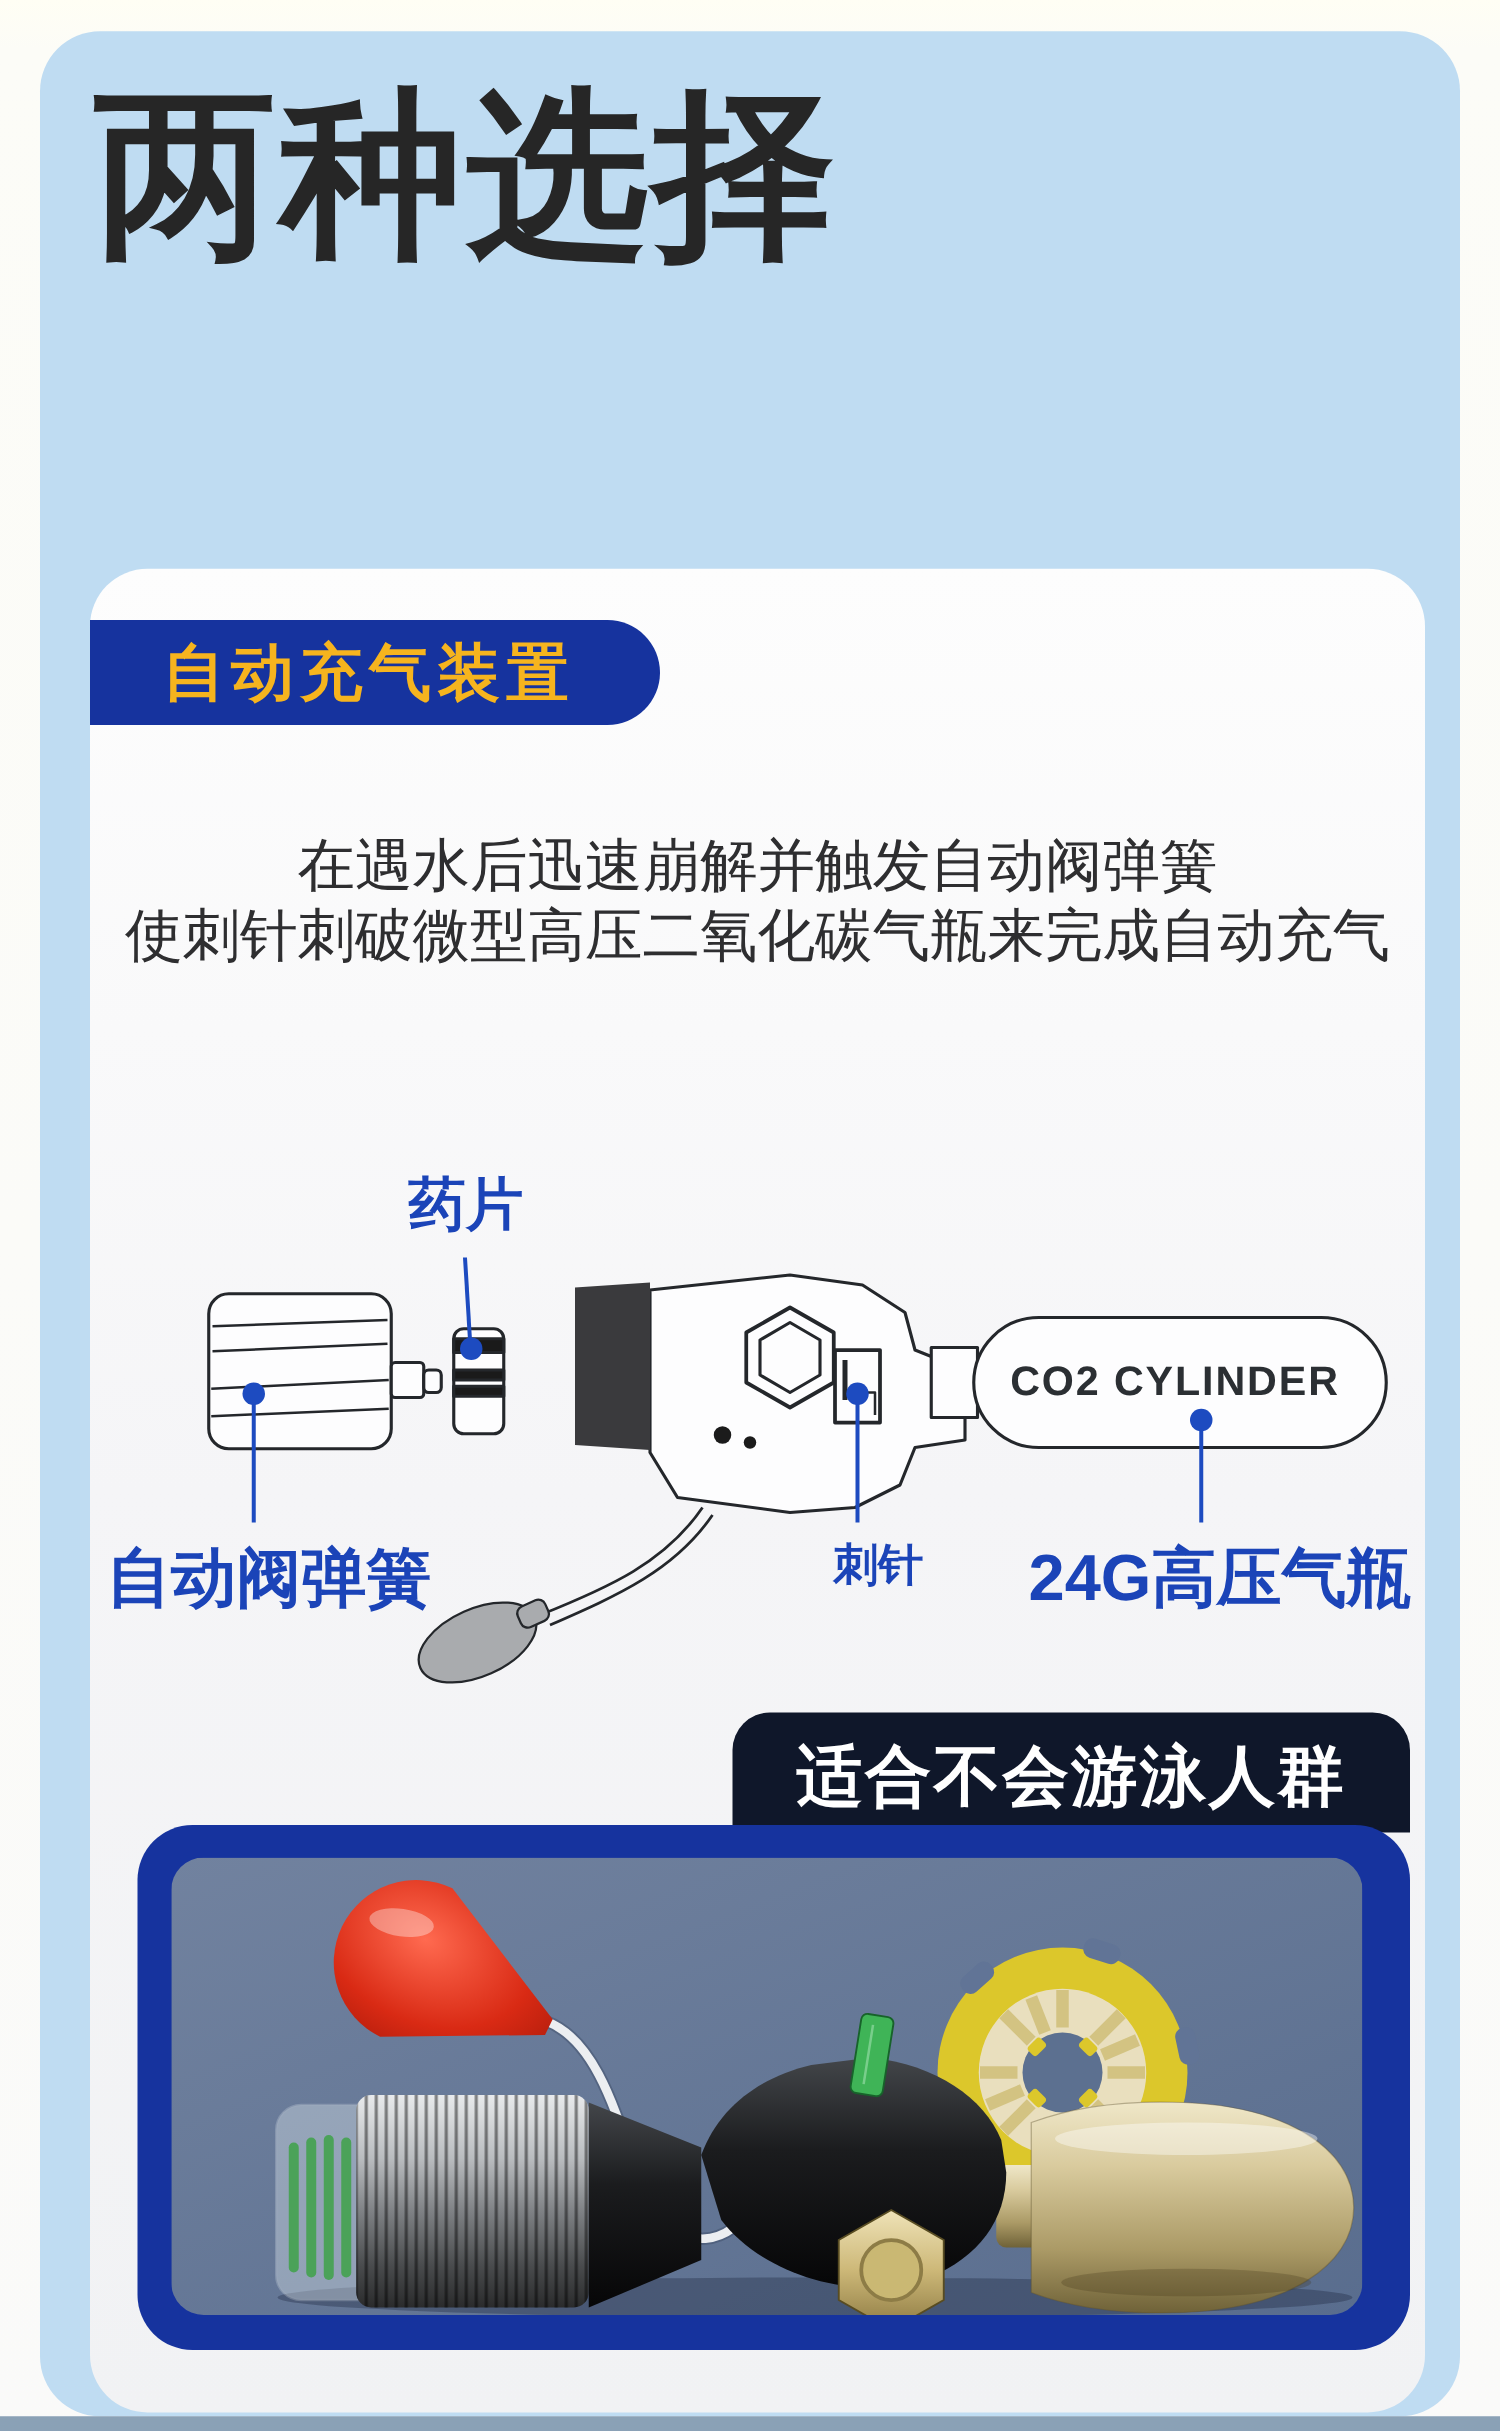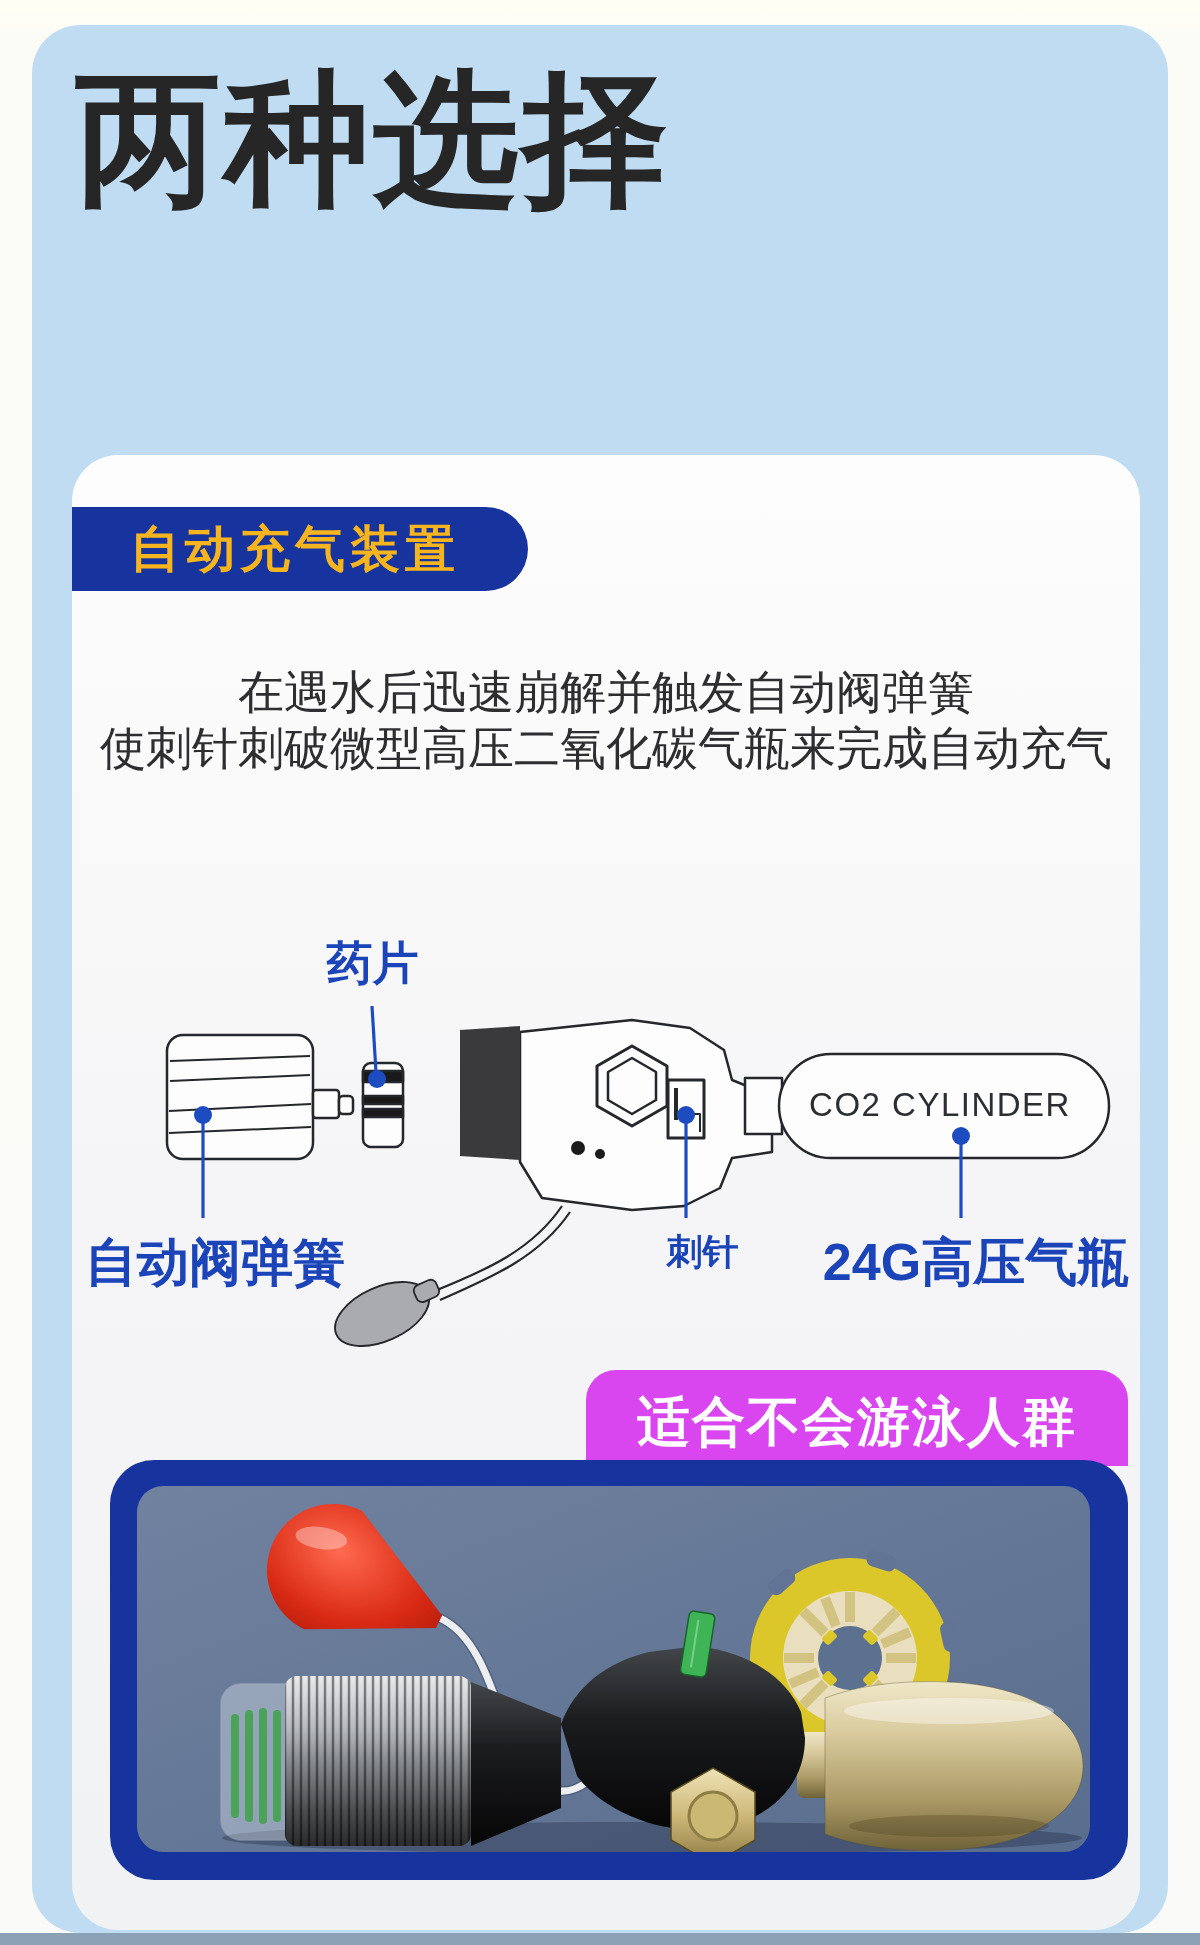--- a/index.html
+++ b/index.html
@@ -20,41 +20,41 @@
   
   .headline{left:75px;top:54px;width:1050px;color:#262626;font-weight:900;
     font-size:146px;line-height:1.18;letter-spacing:3px;}
 
   
   .card{left:72px;top:455px;width:1068px;height:1475px;border-radius:46px;
     background:linear-gradient(180deg,#fdfdfd 0%,#f5f5f7 50%,#f1f2f4 100%);}
 
   
   .badge{left:72px;top:496px;width:456px;height:84px;background:#16339e;
-    border-radius:0 42px 42px 0;margin-top:11px;}
+    border-radius:0 42px 42px 0;}
   .badge span{display:block;line-height:84px;padding-left:58px;
     font-size:50px;font-weight:800;letter-spacing:5px;color:#f6b41e;}
 
   
   .intro{left:72px;top:664px;width:1068px;text-align:center;color:#2e2e30;
     font-size:46px;font-weight:500;}
   .intro .ln{height:56px;line-height:56px;}
   .intro .hl{color:#1c46c0;font-weight:800;}
 
   
   .dlabel{color:#1b44b8;font-weight:800;text-align:center;}
   .lab-tablet{left:295px;top:933px;width:155px;font-size:46px;}
   .lab-spring{left:80px;top:1228px;width:270px;font-size:52px;}
   .lab-needle{left:630px;top:1228px;width:145px;font-size:36px;}
   .lab-gas{left:820px;top:1228px;width:312px;font-size:52px;white-space:nowrap;}
   .lab-co2{left:790px;top:1086px;width:300px;text-align:center;color:#2b2f33;
-    font-size:33px;letter-spacing:1.5px;font-weight:400;white-space:nowrap;}
-
-  
-  .aud-tab{left:586px;top:1370px;width:542px;height:96px;background:#d946ef;
+    font-size:33px;letter-spacing:1.5px;font-weight:700;white-space:nowrap;}
+
+  
+  .aud-tab{left:586px;top:1370px;width:542px;height:96px;background:#0f172a;
     border-radius:30px 30px 0 0;text-align:center;}
   .aud-tab span{display:block;line-height:104px;color:#ffffff;font-size:53px;
     font-weight:800;letter-spacing:2px;}
   .photo-frame{left:110px;top:1460px;width:1018px;height:420px;background:#16339e;border-radius:44px;}
   .photo{left:137px;top:1486px;width:953px;height:366px;border-radius:26px;overflow:hidden;}
 </style>
 </head>
 <body>
 
 <div class="abs blue-panel"></div>

